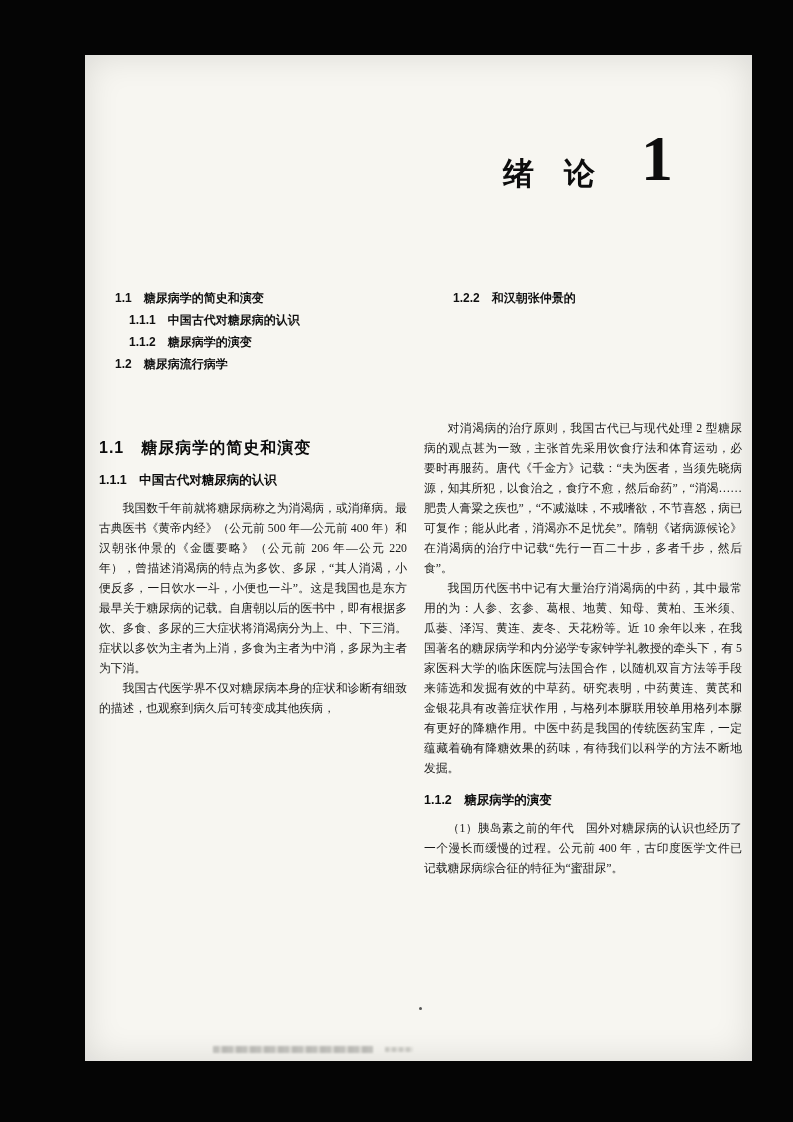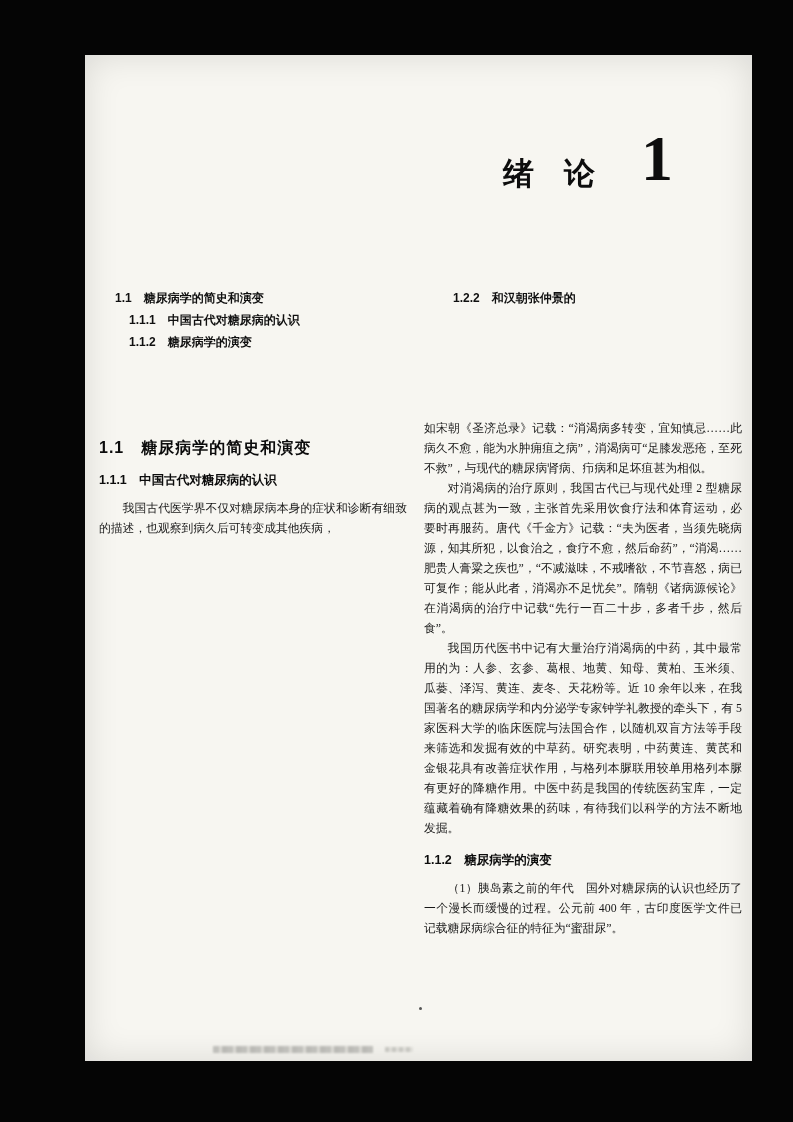--- a/index.html
+++ b/index.html
@@ -74,33 +74,34 @@
 <div class="scan">
   <div class="paper">
 
     <span class="chapter-title">绪论</span>
     <span class="chapter-num">1</span>
 
     <div class="toc-col left">
       <div class="toc-item lv1">1.1　糖尿病学的简史和演变</div>
       <div class="toc-item lv2">1.1.1　中国古代对糖尿病的认识</div>
       <div class="toc-item lv2">1.1.2　糖尿病学的演变</div>
+      <div class="toc-item lv1">1.2　糖尿病流行病学</div>
     </div>
     <div class="toc-col right">
       <div class="toc-item lv1">1.2.2　和汉朝张仲景的</div>
     </div>
 
     <div class="col left-col">
       <h2>1.1　糖尿病学的简史和演变</h2>
       <h3>1.1.1　中国古代对糖尿病的认识</h3>
+      <p class="indent">我国数千年前就将糖尿病称之为消渴病，或消瘅病。最古典医书《黄帝内经》（公元前 500 年—公元前 400 年）和汉朝张仲景的《金匮要略》（公元前 206 年—公元 220 年），曾描述消渴病的特点为多饮、多尿，“其人消渴，小便反多，一日饮水一斗，小便也一斗”。这是我国也是东方最早关于糖尿病的记载。自唐朝以后的医书中，即有根据多饮、多食、多尿的三大症状将消渴病分为上、中、下三消。症状以多饮为主者为上消，多食为主者为中消，多尿为主者为下消。</p>
       <p class="indent">我国古代医学界不仅对糖尿病本身的症状和诊断有细致的描述，也观察到病久后可转变成其他疾病，</p>
     </div>
 
     <div class="col right-col">
-      <p>如宋朝《圣济总录》记载：“消渴病多转变，宜知慎忌……此病久不愈，能为水肿痈疽之病”，消渴病可“足膝发恶疮，至死不救”，与现代的糖尿病肾病、疖病和足坏疽甚为相似。</p>
       <p class="indent">对消渴病的治疗原则，我国古代已与现代处理 2 型糖尿病的观点甚为一致，主张首先采用饮食疗法和体育运动，必要时再服药。唐代《千金方》记载：“夫为医者，当须先晓病源，知其所犯，以食治之，食疗不愈，然后命药”，“消渴……肥贵人膏粱之疾也”，“不减滋味，不戒嗜欲，不节喜怒，病已可复作；能从此者，消渴亦不足忧矣”。隋朝《诸病源候论》在消渴病的治疗中记载“先行一百二十步，多者千步，然后食”。</p>
       <p class="indent">我国历代医书中记有大量治疗消渴病的中药，其中最常用的为：人参、玄参、葛根、地黄、知母、黄柏、玉米须、瓜蒌、泽泻、黄连、麦冬、天花粉等。近 10 余年以来，在我国著名的糖尿病学和内分泌学专家钟学礼教授的牵头下，有 5 家医科大学的临床医院与法国合作，以随机双盲方法等手段来筛选和发掘有效的中草药。研究表明，中药黄连、黄芪和金银花具有改善症状作用，与格列本脲联用较单用格列本脲有更好的降糖作用。中医中药是我国的传统医药宝库，一定蕴藏着确有降糖效果的药味，有待我们以科学的方法不断地发掘。</p>
       <h3>1.1.2　糖尿病学的演变</h3>
       <p class="indent">（1）胰岛素之前的年代　国外对糖尿病的认识也经历了一个漫长而缓慢的过程。公元前 400 年，古印度医学文件已记载糖尿病综合征的特征为“蜜甜尿”。</p>
     </div>
 
     <div class="center-dot"></div>
     <div class="footer-smudge"></div>
     <div class="footer-smudge2"></div>
   </div>

